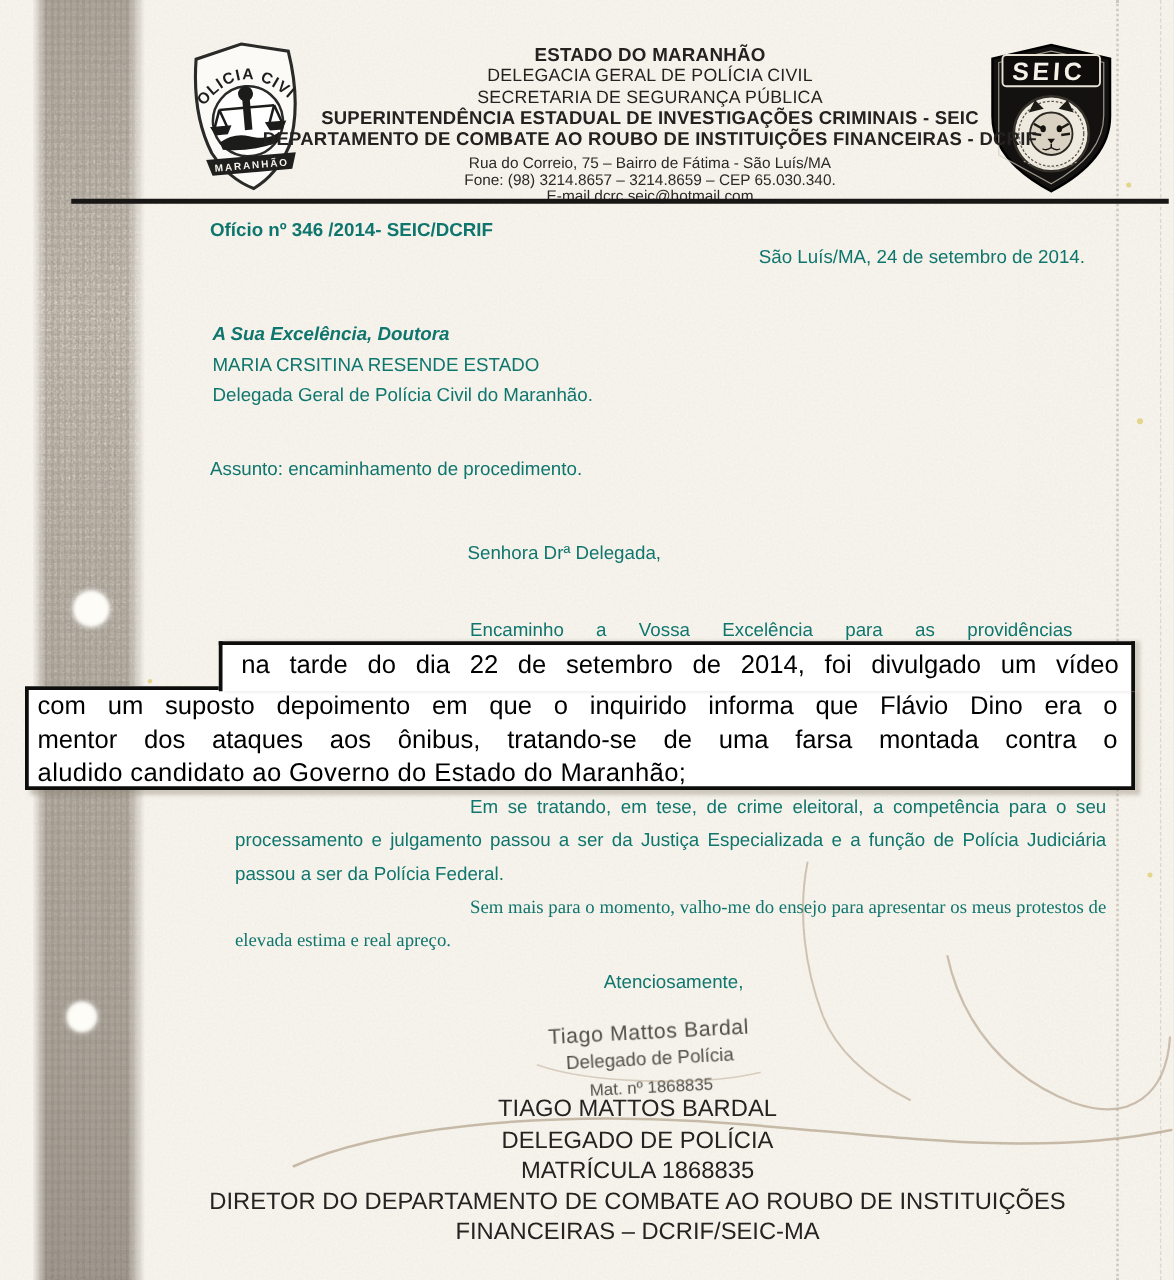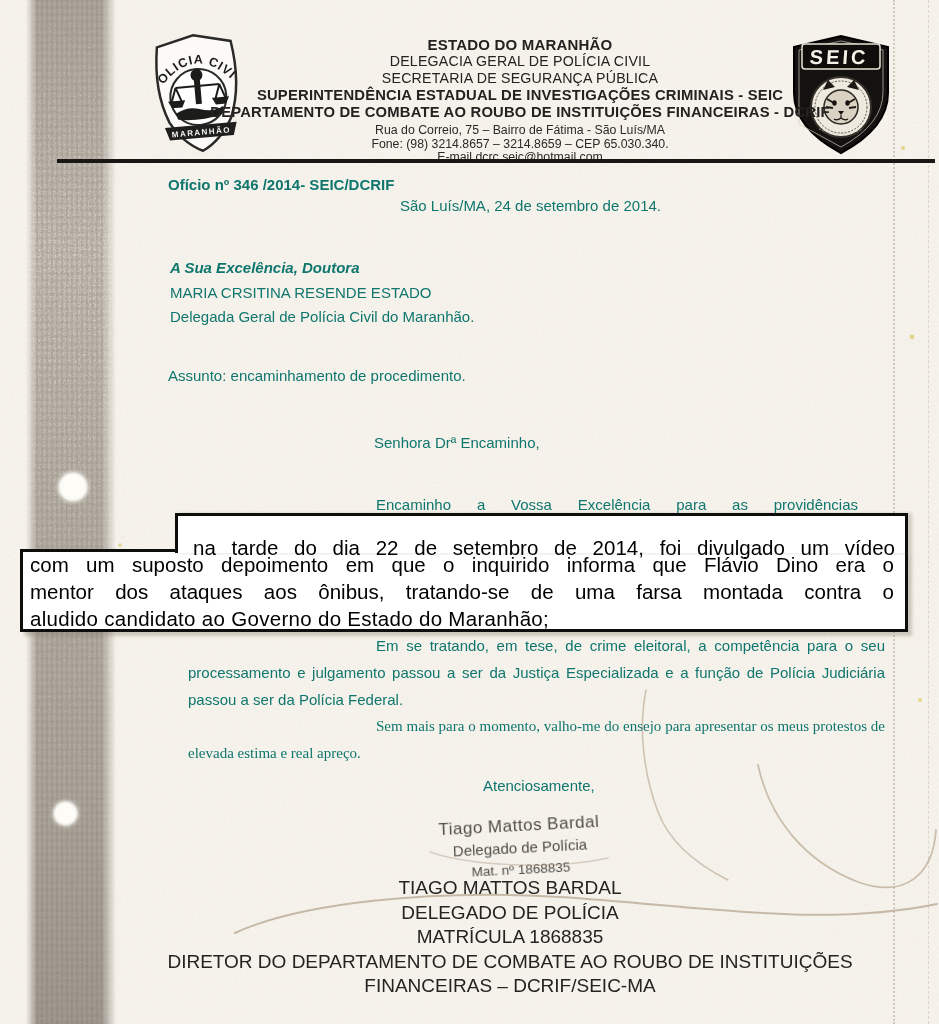--- a/index.html
+++ b/index.html
@@ -42,21 +42,21 @@
   .contact-line{font-size:12.3px;line-height:13.6px;color:#2a2927;}
   .contact-block{margin-top:3px;}
   .rule{left:57px;top:159px;width:878px;height:4px;background:#181716;z-index:3;}
   .badge{z-index:3;}
   .badge-left{left:138px;top:30px;transform:rotate(-5deg);}
   .badge-right{left:786px;top:31px;}
 
   
   .txt{font-size:15px;color:#0f766e;z-index:3;}
   .ref{left:168px;top:176px;font-weight:bold;}
-  .dateline{left:400px;top:197px;width:468px;}
+  .dateline{left:400px;top:197px;width:468px;text-align:right;}
   .addr{left:170px;top:256px;line-height:24.5px;width:560px;}
   .addr .sal{font-weight:bold;font-style:italic;}
   .subject{left:168px;top:367px;}
   .greeting{left:374px;top:434px;}
   .para1{left:376px;top:496px;width:482px;text-align:justify;text-align-last:justify;white-space:nowrap;overflow:hidden;}
   .para{left:188px;width:697px;text-align:justify;text-indent:188px;line-height:27px;}
   .para2{top:632px;}
   .para3{top:713px;font-family:Liberation Serif, serif;}
   .closing{left:448px;top:777px;margin-left:35px;}
 
@@ -66,21 +66,21 @@
     border:3px solid #0d0d0c;border-bottom:none;box-sizing:border-box;z-index:6;
     box-shadow:4px 0 3px rgba(130,118,100,.30);
   }
   .hl-main{
     left:20px;top:549px;width:888px;height:83px;background:#fff;
     border:3px solid #0d0d0c;box-sizing:border-box;z-index:5;
     box-shadow:4px 4px 3px rgba(130,118,100,.35);
   }
   .hl-line{font-size:20.5px;color:#000;z-index:7;line-height:24px;}
   .hl-just{text-align:justify;text-align-last:justify;white-space:nowrap;overflow:hidden;}
-  .hl1{left:193px;top:536px;width:702px;}
+  .hl1{left:193px;top:520px;width:702px;}
   .hl2{left:30px;top:553px;width:864px;}
   .hl3{left:30px;top:580px;width:864px;}
   .hl4{left:30px;top:607px;width:864px;letter-spacing:.3px;}
 
   
   .stamp{
     left:330px;top:815px;width:380px;text-align:center;z-index:3;
     color:#514d48;transform:rotate(-3deg);filter:blur(.35px);line-height:22px;
   }
   .stamp .s1{font-size:17px;letter-spacing:.5px;}
@@ -177,21 +177,21 @@
   <div class="abs txt ref">Ofício nº 346 /2014- SEIC/DCRIF</div>
   <div class="abs txt dateline">São Luís/MA, 24 de setembro de 2014.</div>
 
   <div class="abs txt addr">
     <div class="sal">A Sua Excelência, Doutora</div>
     <div>MARIA CRSITINA RESENDE ESTADO</div>
     <div>Delegada Geral de Polícia Civil do Maranhão.</div>
   </div>
 
   <div class="abs txt subject">Assunto: encaminhamento de procedimento.</div>
-  <div class="abs txt greeting">Senhora Drª Encaminho,</div>
+  <div class="abs txt greeting">Senhora Drª Delegada,</div>
   <div class="abs txt para1">Encaminho a Vossa Excelência para as providências</div>
 
   <div class="abs hl-top"></div>
   <div class="abs hl-main"></div>
   <div class="abs hl-line hl-just hl1">na tarde do dia 22 de setembro de 2014, foi divulgado um vídeo</div>
   <div class="abs hl-line hl-just hl2">com um suposto depoimento em que o inquirido informa que Flávio Dino era o</div>
   <div class="abs hl-line hl-just hl3">mentor dos ataques aos ônibus, tratando-se de uma farsa montada contra o</div>
   <div class="abs hl-line hl4">aludido candidato ao Governo do Estado do Maranhão;</div>
 
   <div class="abs txt para para2">Em se tratando, em tese, de crime eleitoral, a competência para o seu processamento e julgamento passou a ser da Justiça Especializada e a função de Polícia Judiciária passou a ser da Polícia Federal.</div>

